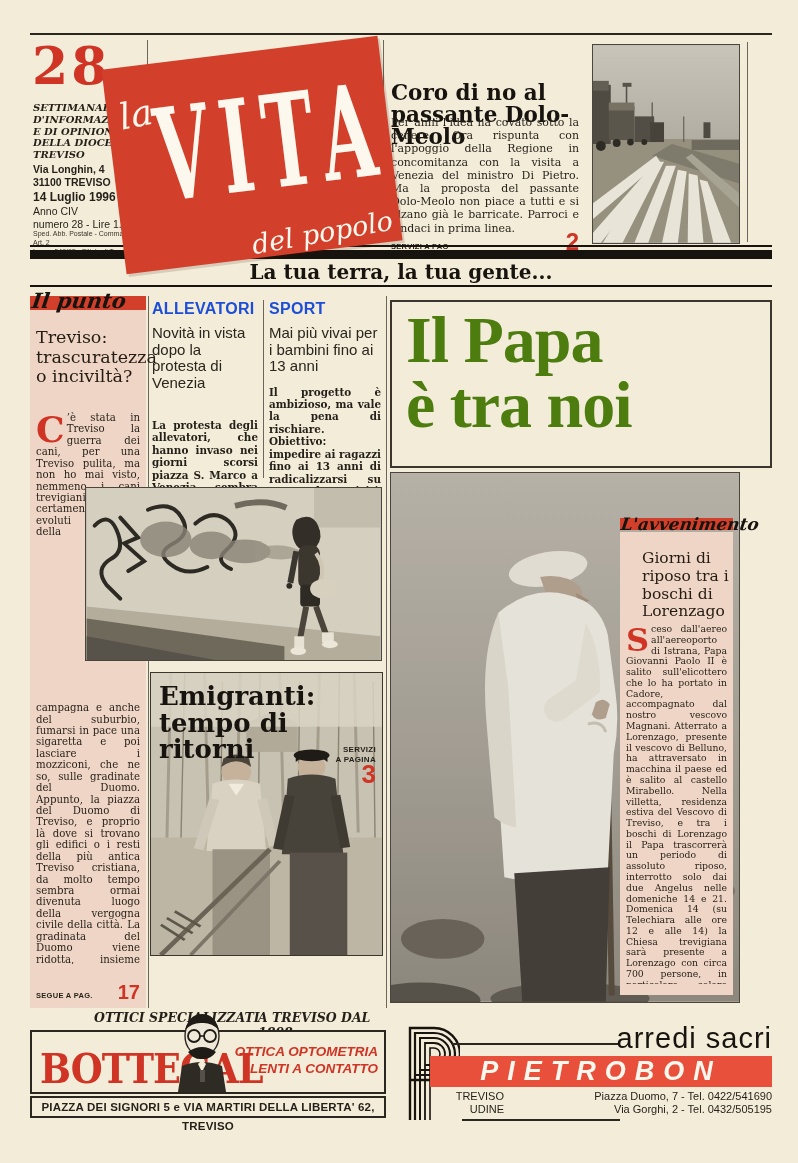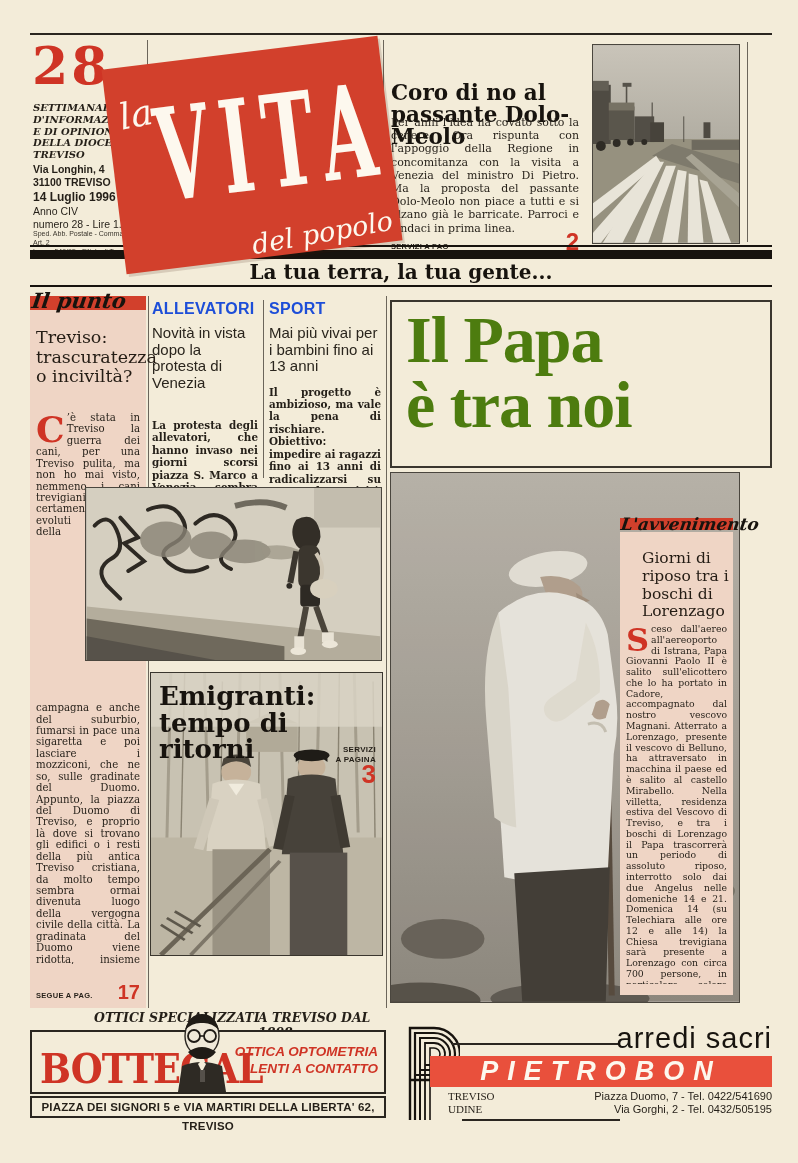--- a/index.html
+++ b/index.html
@@ -75,21 +75,21 @@
   .bottegal-services{position:absolute;right:6px;top:12px;text-align:right;font-size:13.5px;font-weight:800;color:#cf3425;line-height:1.25;font-style:italic;}
   .bottegal-addr{left:30px;top:1096px;width:356px;height:22px;border:2px solid #2a2620;background:#f3ecd9;text-align:center;font-size:11.5px;font-weight:bold;color:#241f18;line-height:19px;letter-spacing:.2px;}
   .face-svg{left:176px;top:1006px;width:52px;height:86px;z-index:5;}
   .p-logo{left:398px;top:1024px;width:62px;height:98px;}
   .arredi{left:560px;top:1022px;width:212px;text-align:right;font-size:29px;color:#17130e;letter-spacing:1px;}
   .p-hline1{left:452px;top:1043px;width:168px;height:2px;background:#2a2620;}
   .pietrobon-bar{left:430px;top:1056px;width:342px;height:31px;background:#e9503c;display:flex;justify-content:center;}
   .pietrobon-name{font-size:27px;font-weight:800;color:#fdf8ee;letter-spacing:9px;font-style:italic;}
   .pietro-addr{left:448px;top:1090px;width:324px;font-size:11px;color:#241f18;line-height:1.22;}
   .pietro-addr .row{display:flex;}
-  .pietro-addr .city{width:64px;padding-right:8px;font-family:Liberation Serif, serif;}
+  .pietro-addr .city{width:64px;text-align:right;padding-right:8px;}
   .pietro-addr .loc{flex:1;text-align:right;}
   .p-hline2{left:462px;top:1119px;width:158px;height:2px;background:#2a2620;}
 </style>
 </head>
 <body>
 
 <div id="page" data-name="newspaper-front-page">
 
   <div class="abs rule-top" data-name="top-rule"></div>
   <div class="abs vline" style="left:147px;top:40px;height:202px;" data-name="masthead-divider-1"></div>

